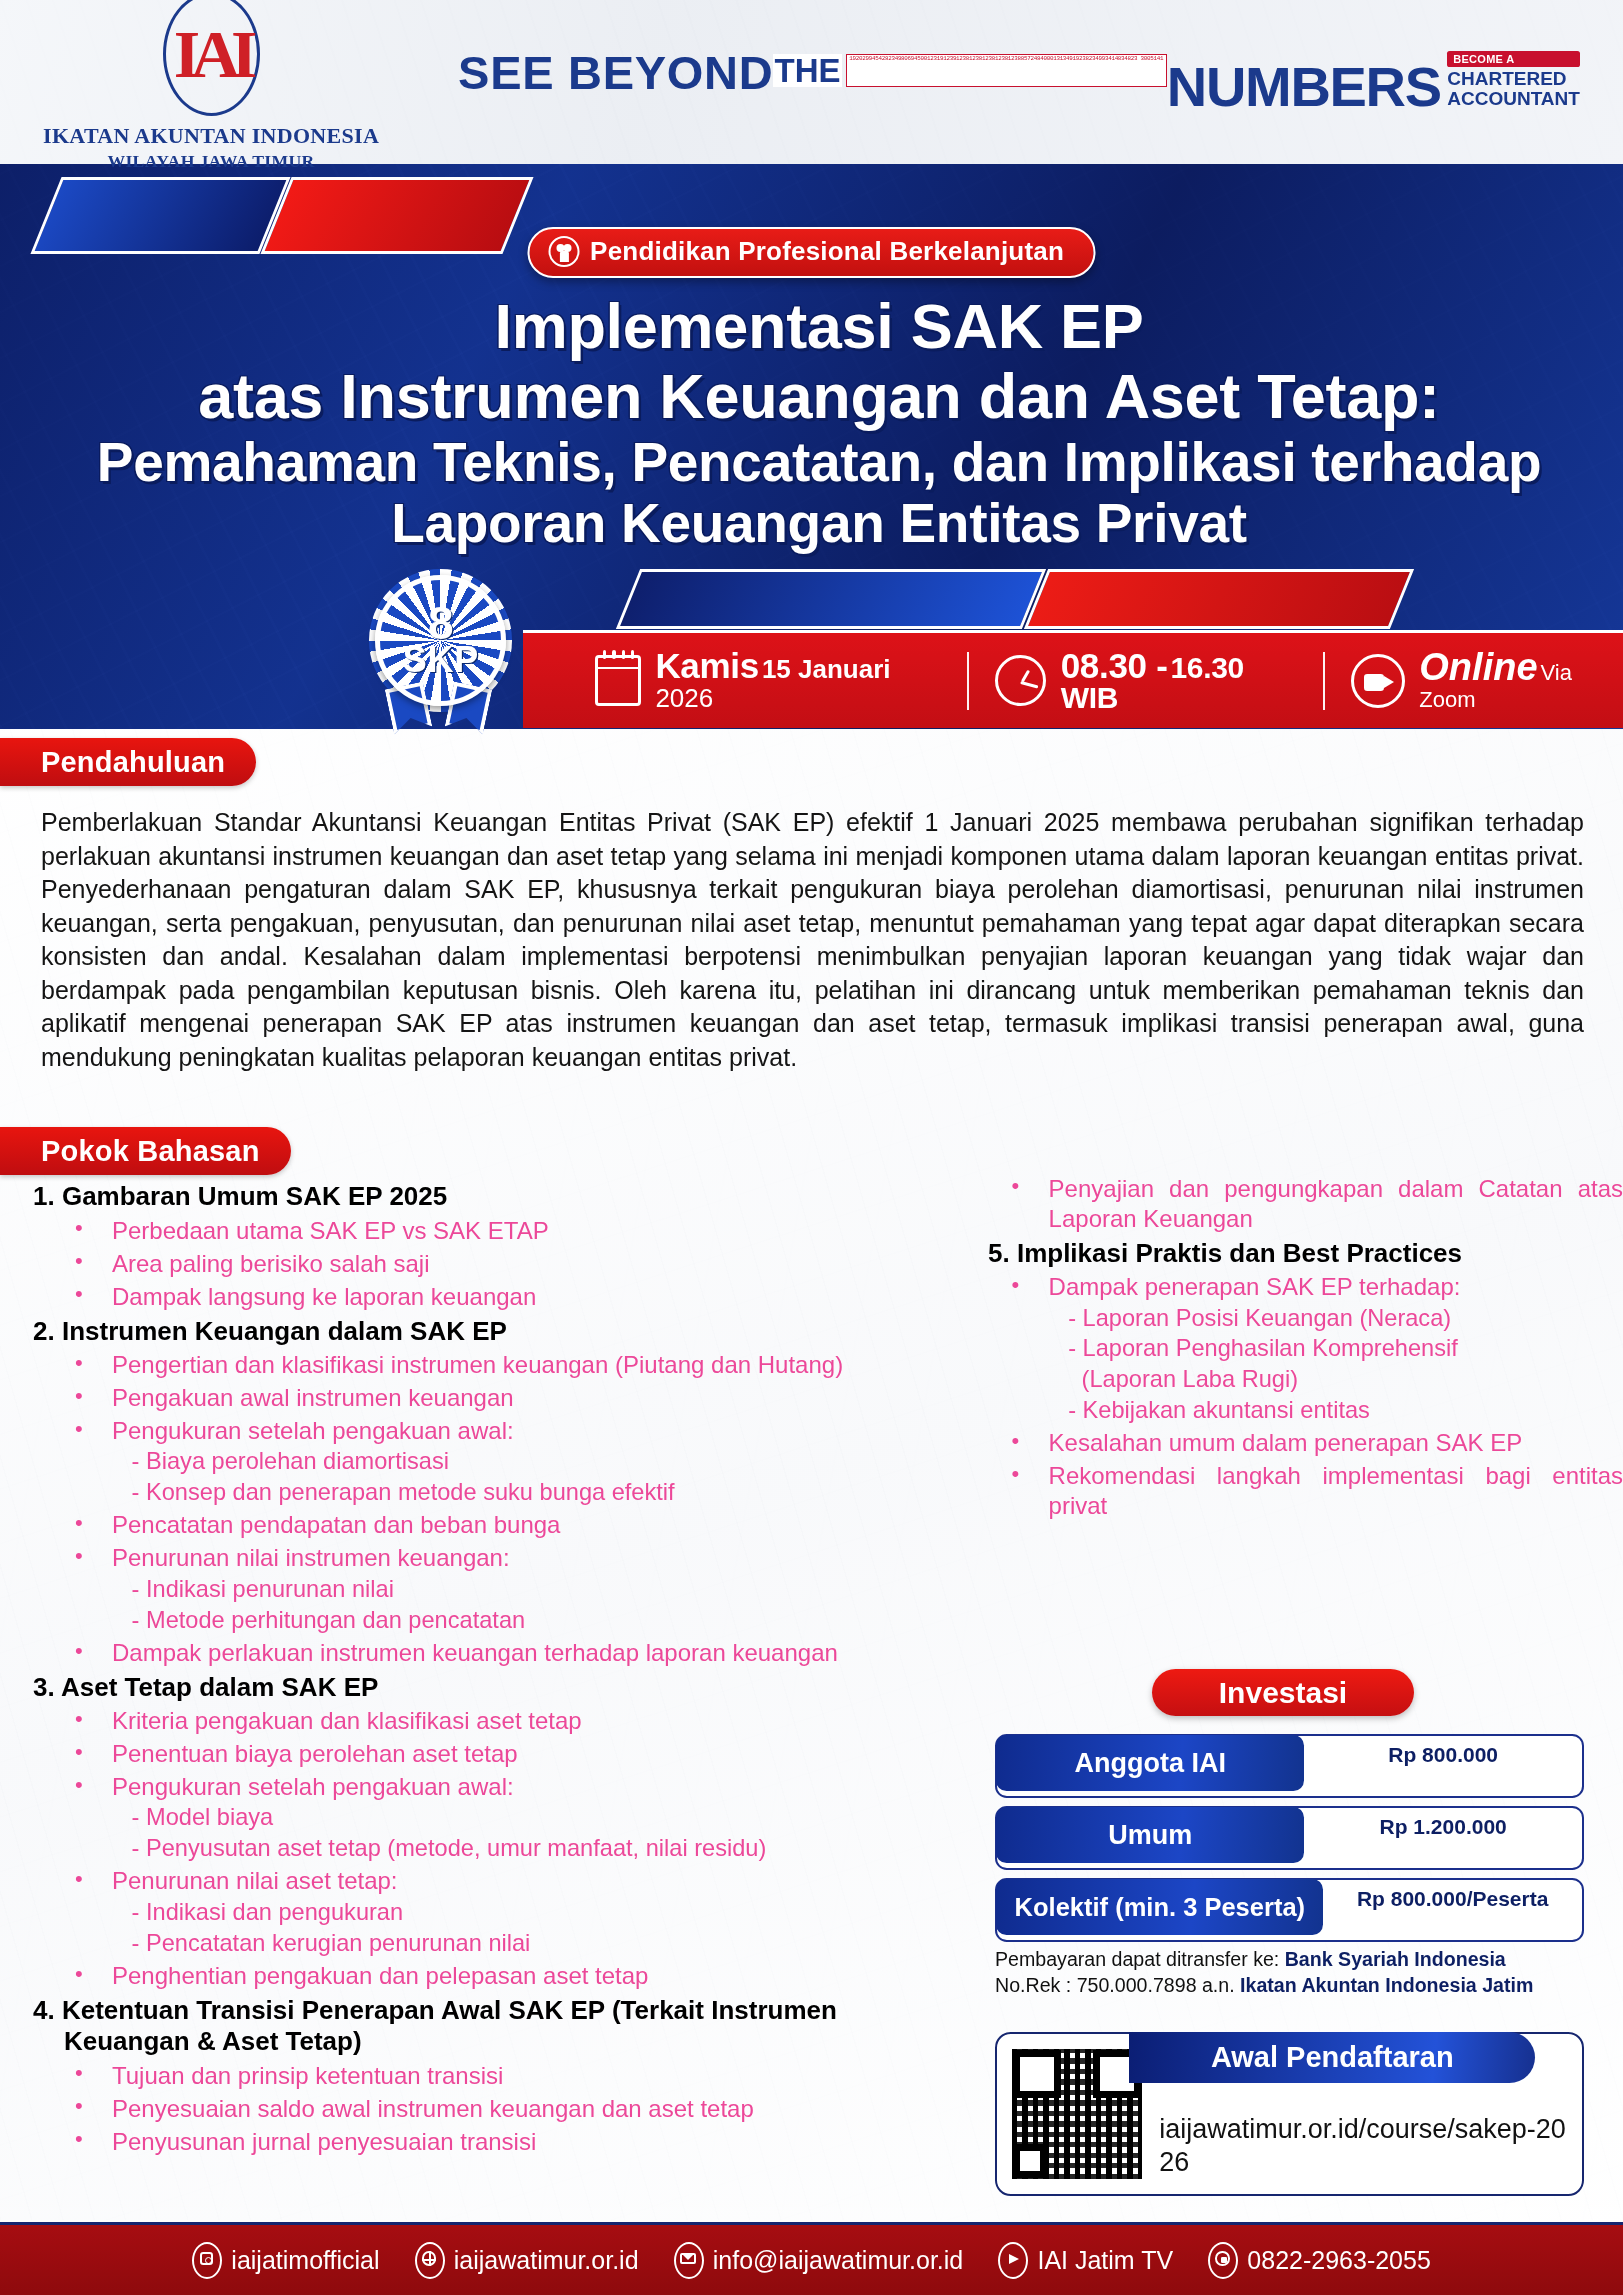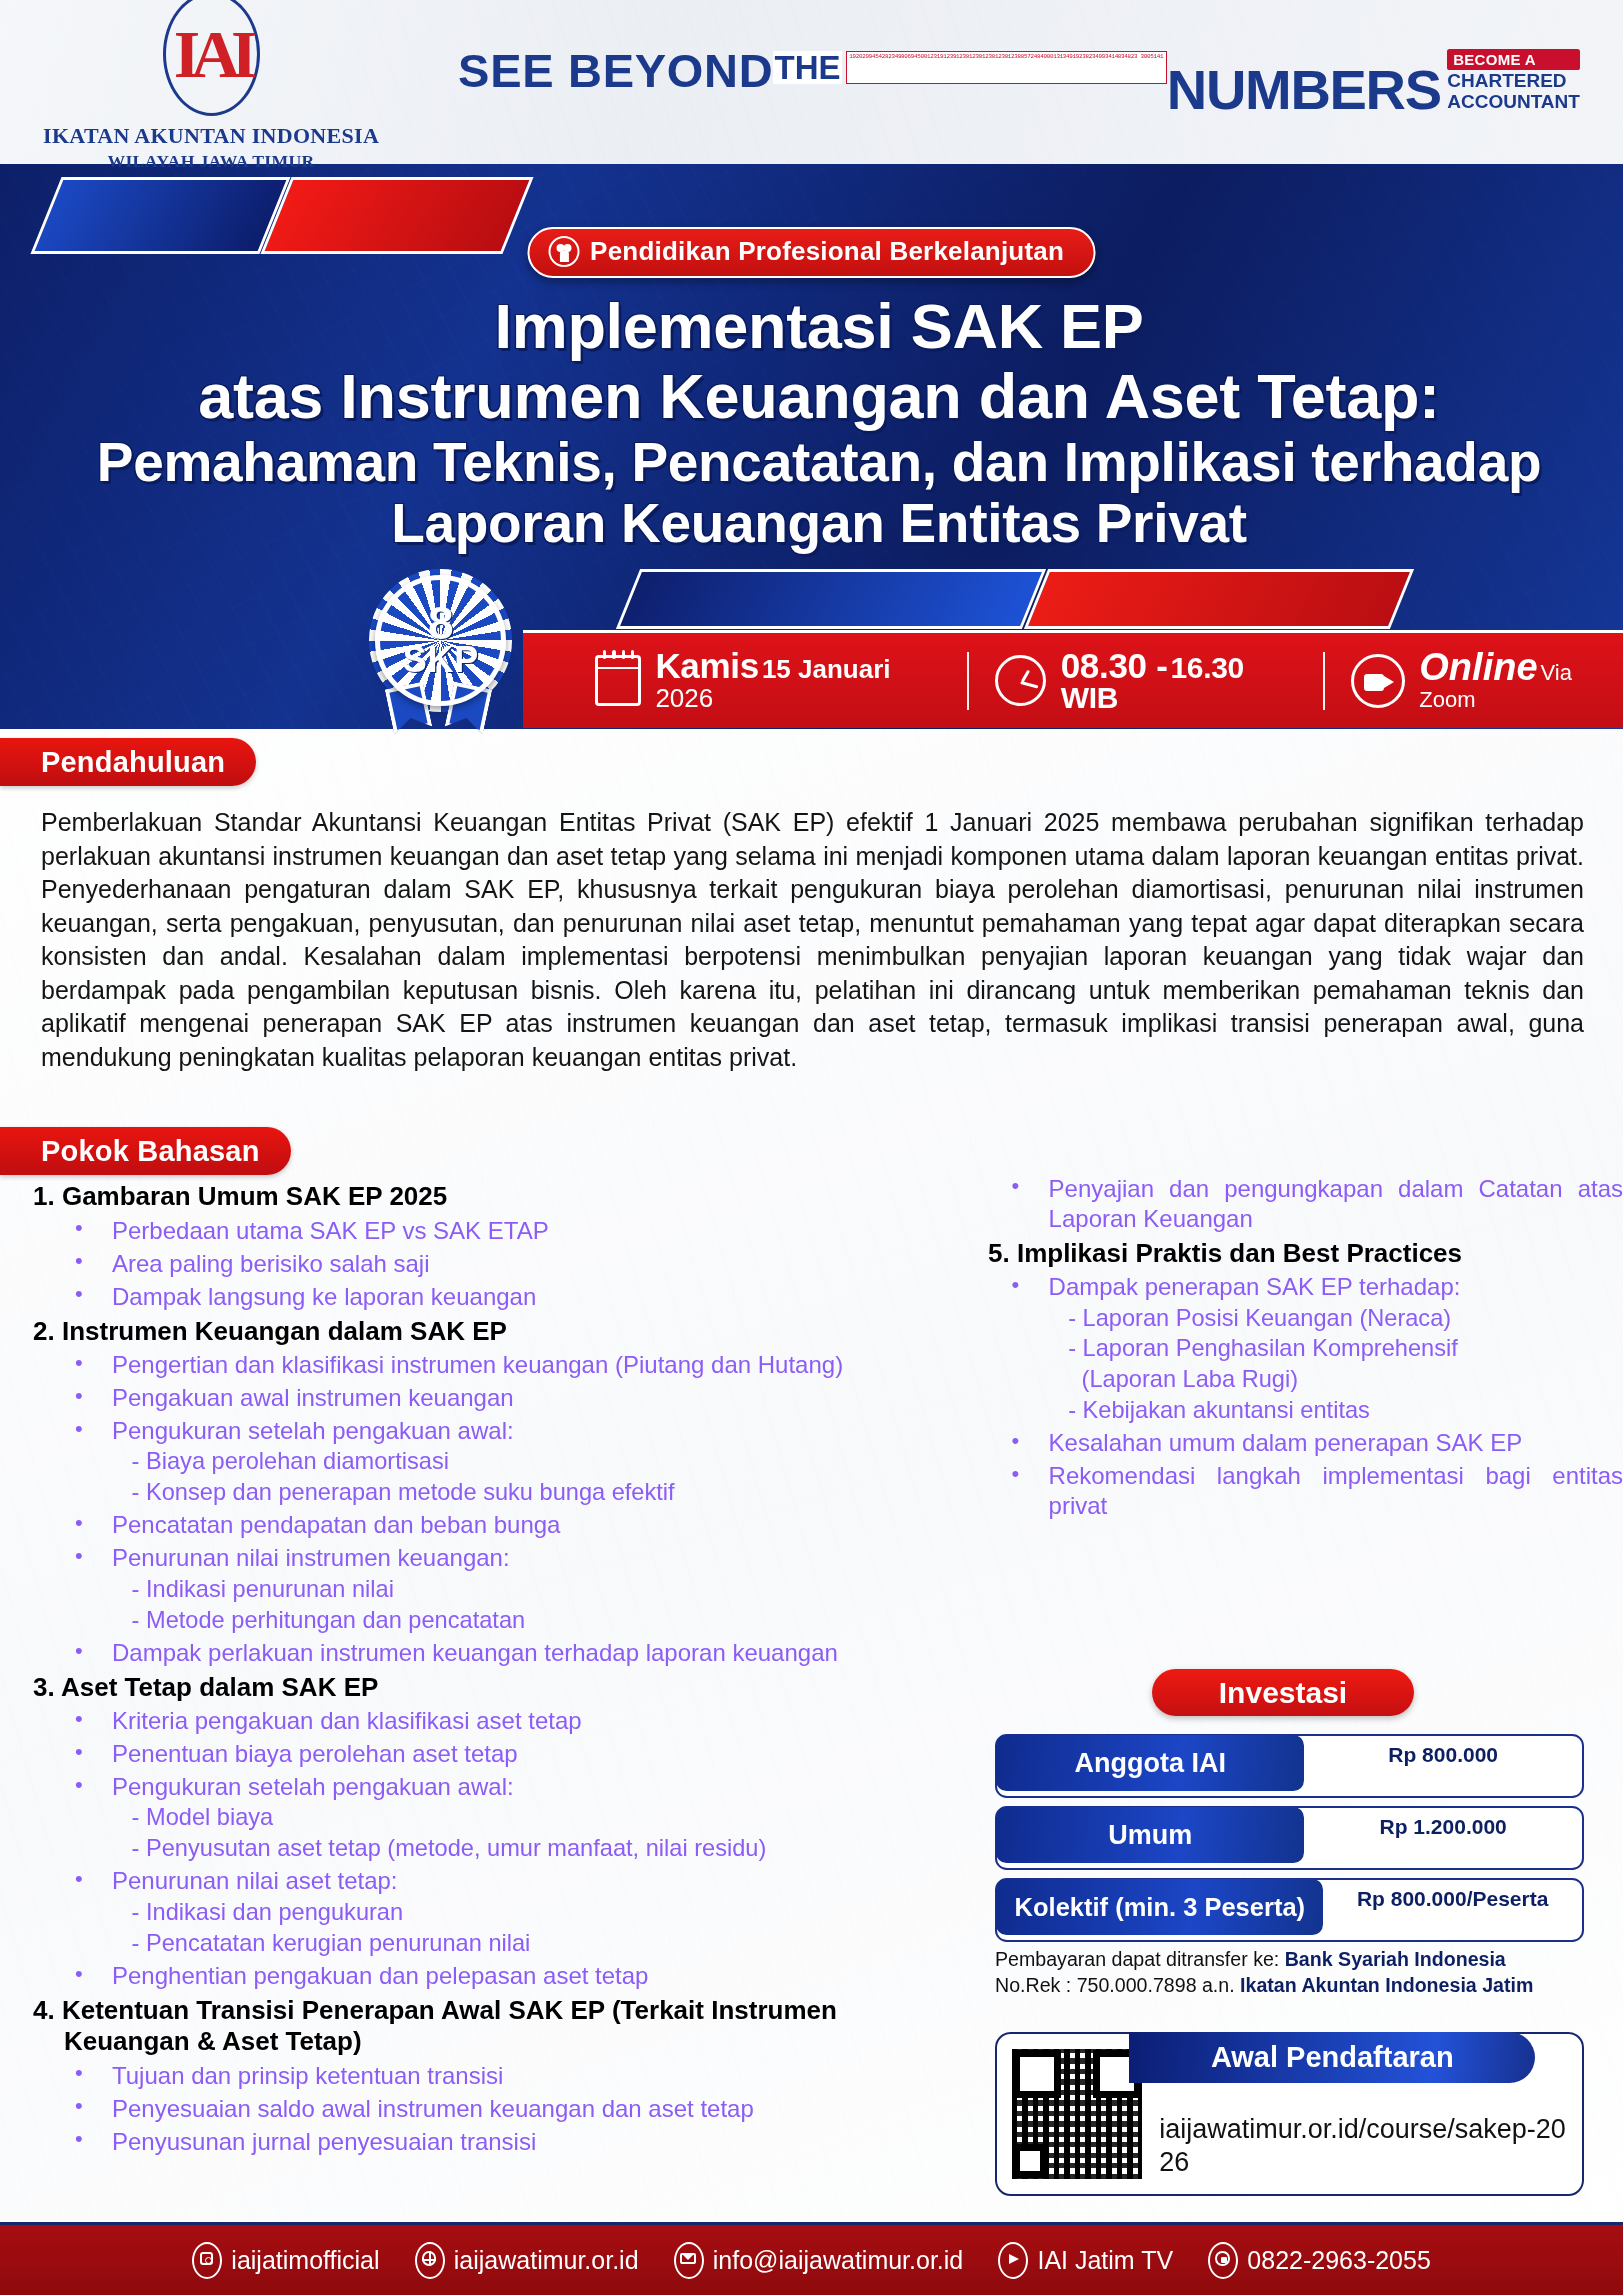--- a/index.html
+++ b/index.html
@@ -35,21 +35,21 @@
   .sbn-mid{ display:flex; align-items:stretch; gap:3.9px; margin:2.6px 0; }
   .sbn-the{ font-weight:bold;font-size:33px;color:#1b3a8c;line-height:1;background:#ffffff;padding:0 1.3px;}
   .sbn-digits{
     background:#ffffff; border:1.3px solid #c8102e; padding:1.3px 2.6px;
     font-family:"Liberation Mono",monospace; font-size:5.9px; color:#c8102e;
     line-height:1.12; letter-spacing:-0.3px; overflow:hidden; max-width:399px; white-space:nowrap;
   }
   .sbn-bot{ display:flex; align-items:flex-end; gap:6.5px;}
   .sbn-num{ font-weight:bold;font-size:56px;color:#1b3a8c;letter-spacing:-1.3px;line-height:.9;}
   .sbn-ca{ display:flex;flex-direction:column;gap:1.3px;padding-bottom:3.9px;}
-  .sbn-become{ background:#c8102e;color:#fff;font-weight:bold;font-size:15px;padding:2px 5.9px;border-radius:2.6px;letter-spacing:0.3px;}
+  .sbn-become{ background:#c8102e;color:#fff;font-weight:bold;font-size:11px;padding:2px 5.9px;border-radius:2.6px;letter-spacing:0.3px;}
   .sbn-ch{ font-weight:bold;font-size:19px;color:#1b3a8c;line-height:1.02;letter-spacing:0;}
 
   
   .hero{
     position:absolute; left:0; top:164px; width:1623px; height:565px;
     background:
       linear-gradient(118deg, rgba(13,31,105,.93) 0%, rgba(20,52,150,.88) 30%, rgba(12,28,96,.94) 62%, rgba(22,58,160,.9) 100%),
       repeating-linear-gradient(63deg, rgba(255,255,255,.045) 0 2.6px, rgba(0,0,0,.13) 2.6px 29px),
       repeating-linear-gradient(-27deg, rgba(255,255,255,.05) 0 2px, rgba(0,0,0,.10) 2px 41px),
       #102a74;
@@ -168,21 +168,21 @@
     font-size:25px; line-height:1.34; color:#141414; text-align:justify;
     z-index:3;
   }
 
   
   .colL{ position:absolute; left:33px; top:1178px; width:929px; z-index:3; }
   .colR{ position:absolute; left:988px; top:1171px; width:635px; z-index:3; }
   .num-head{ font-weight:bold; font-size:26px; color:#000; line-height:1.22; margin-top:3.3px; }
   .num-head .ind{ display:block; padding-left:31px; }
   ul.bl{ list-style:none; margin:0 0 0 38px; padding:0; }
-  ul.bl > li{ position:relative; font-size:24px; line-height:1.27; color:#8b5cf6; padding-left:41px; margin:2.6px 0; }
+  ul.bl > li{ position:relative; font-size:24px; line-height:1.27; color:#ec4899; padding-left:41px; margin:2.6px 0; }
   ul.bl > li:before{ content:"\2022"; position:absolute; left:3.9px; top:-1.3px; font-size:22px; }
   li.jst{ text-align:justify; }
   .sub{ display:block; padding-left:19.6px; font-size:23.6px; line-height:1.3; }
 
   
   .inv-tab{
     position:absolute; left:1152px; top:1669px; width:262px; height:47px;
     background:linear-gradient(180deg,#ee1a12 0%,#c50f11 100%);
     border-radius:23.6px; display:flex; align-items:center; justify-content:center;
     color:#fff; font-weight:bold; font-size:30px; z-index:4;

